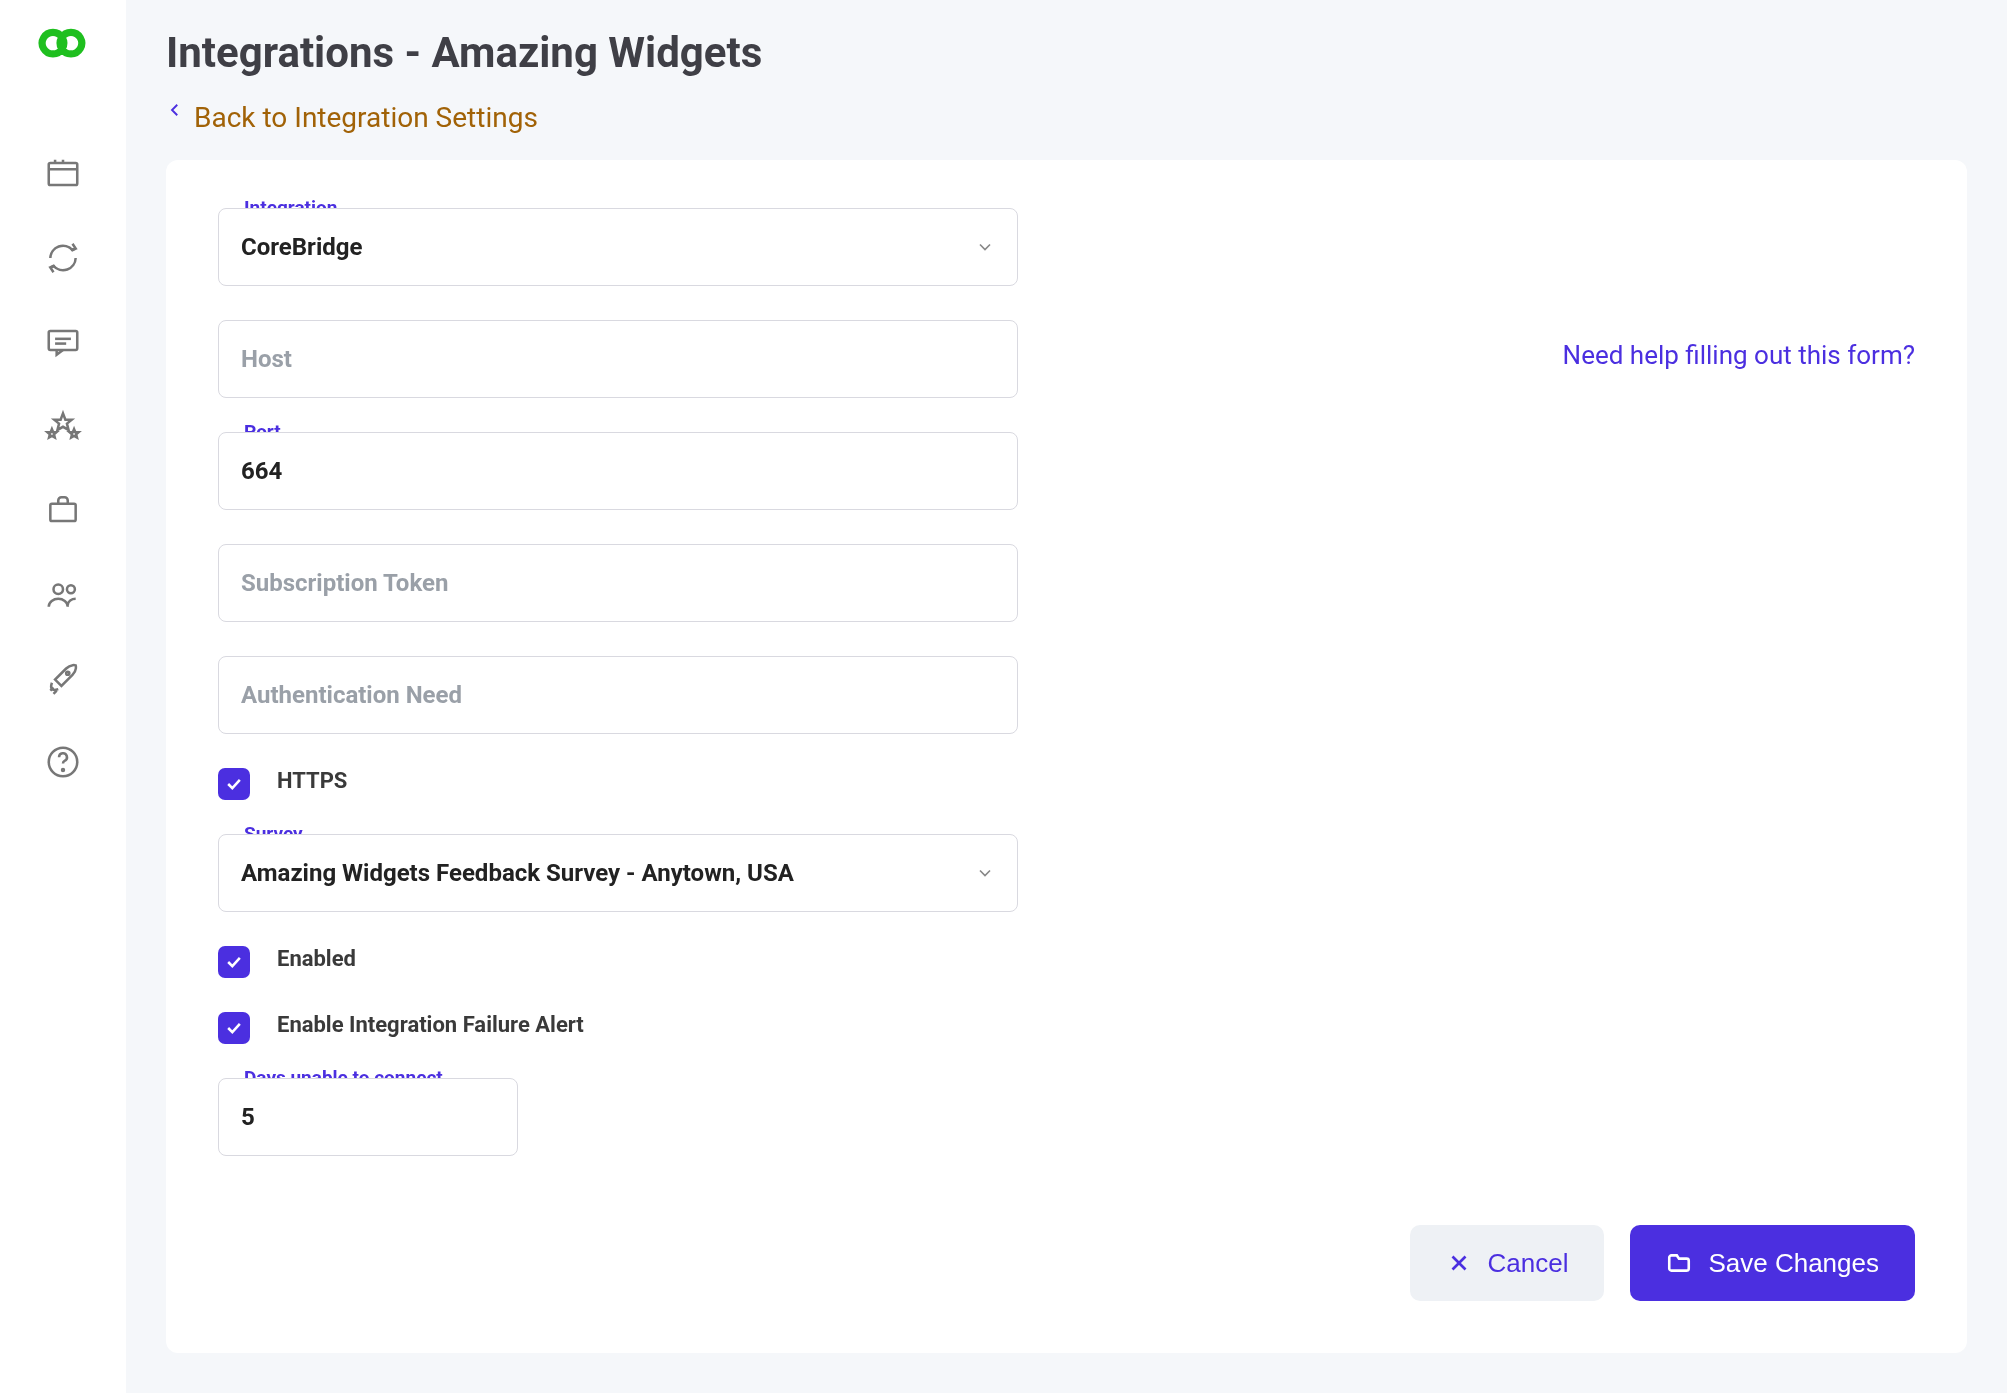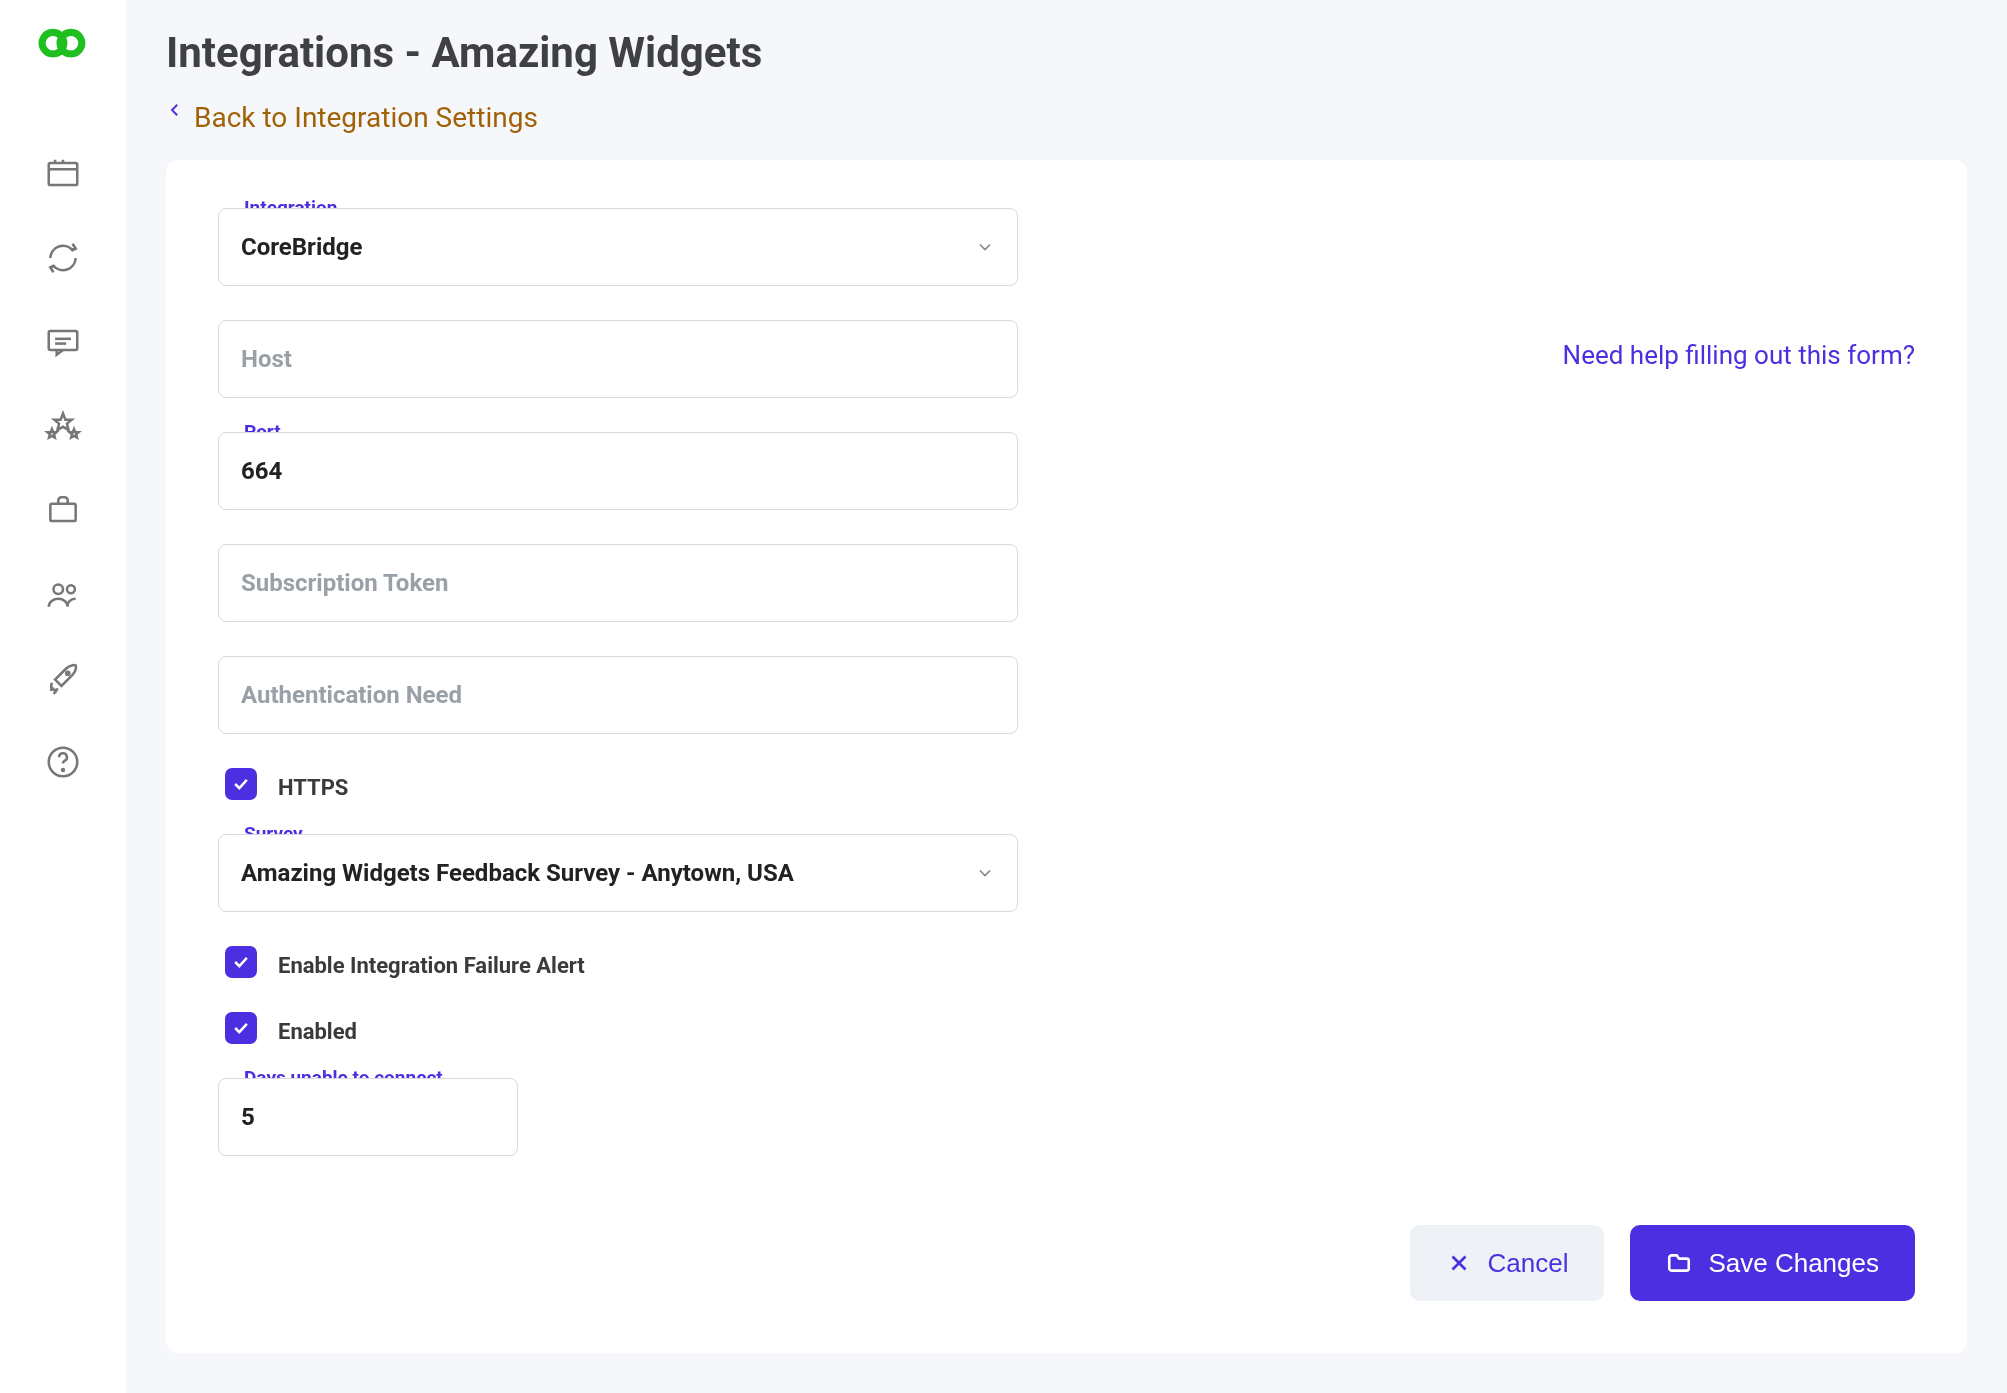--- a/index.html
+++ b/index.html
@@ -109,21 +109,21 @@
     right:22px;
     top:50%;
     transform:translateY(-50%);
     width:20px; height:20px;
     stroke:#888; fill:none; stroke-width:2;
   }
   
   .field-small { width:300px; }
   
   
-  .check-row { display:flex; align-items:flex-end; gap:21px;margin-left:7px; }
+  .check-row { display:flex; align-items:flex-start; gap:27px; }
   .checkbox {
     width:32px; height:32px;
     background:#4b2fe0;
     border-radius:7px;
     display:flex; align-items:center; justify-content:center;
     cursor:pointer;
   }
   .checkbox svg { width:20px; height:20px; stroke:#fff; stroke-width:3; fill:none; }
   .check-label { font-size:22px; color:#3a3a3a; }
   
@@ -290,30 +290,30 @@
             </svg>
         </div>
       </div>
 
       <div class="check-row">
         <div class="checkbox">
           <svg viewBox="0 0 24 24">
               <polyline points="5 12 10 17 19 7"></polyline>
             </svg>
         </div>
-        <span class="check-label">Enable Integration Failure Alert</span>
+        <span class="check-label">Enabled</span>
       </div>
 
       <div class="check-row">
         <div class="checkbox">
           <svg viewBox="0 0 24 24">
               <polyline points="5 12 10 17 19 7"></polyline>
             </svg>
         </div>
-        <span class="check-label">Enabled</span>
+        <span class="check-label">Enable Integration Failure Alert</span>
       </div>
 
       <div class="field field-small">
         <span class="float-label">Days unable to connect</span>
         <div class="input-box">
           <span>5</span>
         </div>
       </div>
 
     </div>

